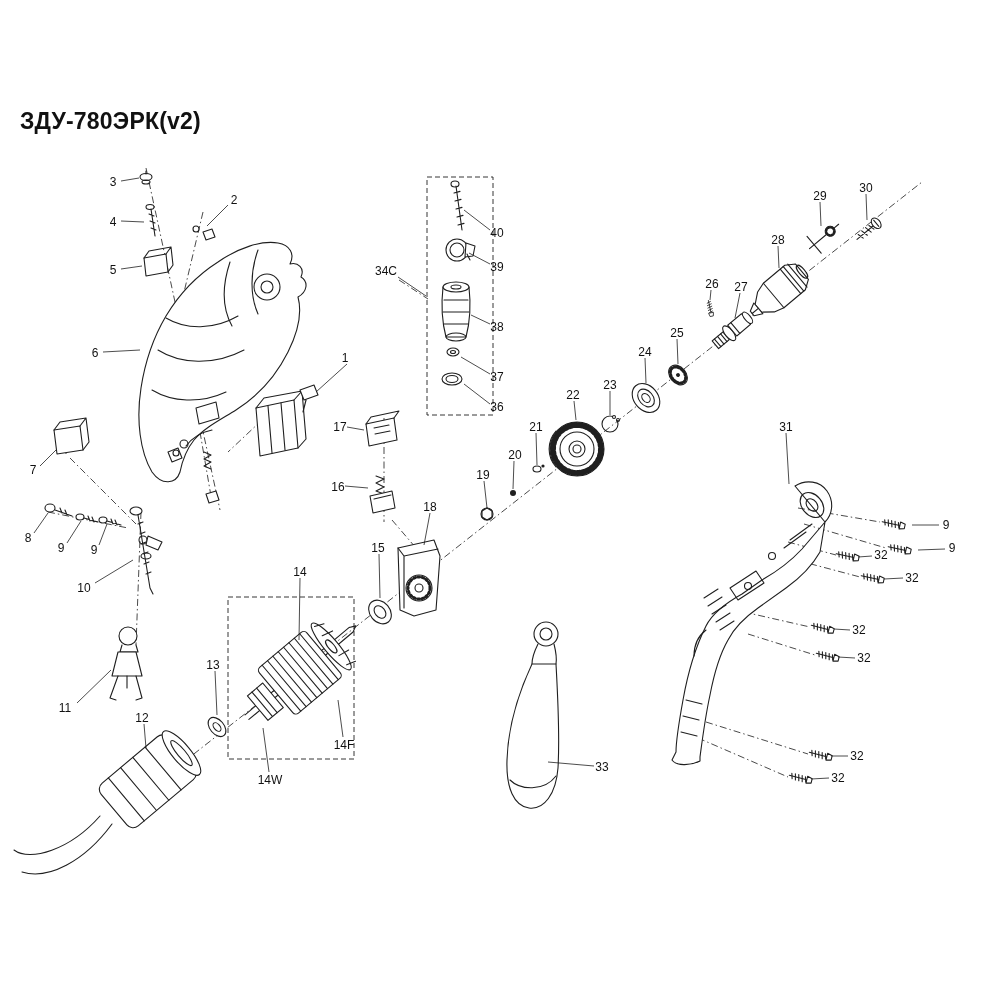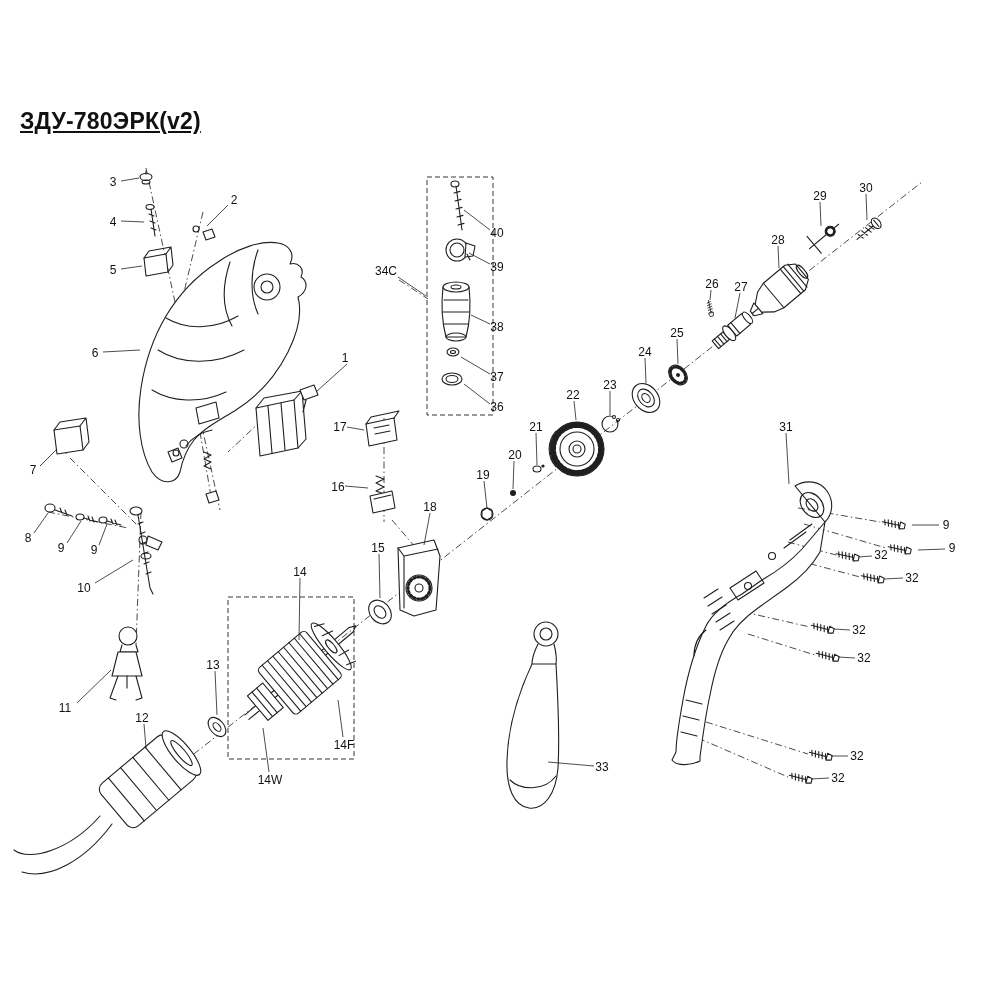--- a/index.html
+++ b/index.html
@@ -1,20 +1,20 @@
 <!DOCTYPE html>
 <html style="--ink: #1f1f1f; --bg: #ffffff;"><head>
 <meta charset="utf-8">
 <style>
   :root{ --ink:#1f1f1f; --bg:#ffffff; }
   html,body{margin:0;padding:0;background:#fff;}
   .page{position:relative;width:981px;height:981px;background:var(--bg);overflow:hidden;
         font-family:"Liberation Sans",sans-serif;}
   .title{position:absolute;left:20px;top:108px;font-size:23px;font-weight:600;color:#111;
-         letter-spacing:.2px;text-decoration:underline;}
+         letter-spacing:.2px;}
   svg.diagram{position:absolute;left:0;top:0;}
   .ink{stroke:var(--ink);fill:none;stroke-width:1.1;stroke-linecap:round;stroke-linejoin:round;}
   .inkw{stroke:var(--ink);fill:#fff;stroke-width:1.1;stroke-linejoin:round;}
   .fillink{fill:var(--ink);stroke:none;}
   .axis{stroke:var(--ink);fill:none;stroke-width:.9;stroke-dasharray:7 3 1.5 3;opacity:.9;}
   .dashbox{stroke:var(--ink);fill:none;stroke-width:.9;stroke-dasharray:5 3;}
   .leader{stroke:var(--ink);stroke-width:.8;}
   .plabel{font:12px "Liberation Sans",sans-serif;fill:#111;text-anchor:middle;}
 </style>
 </head>

